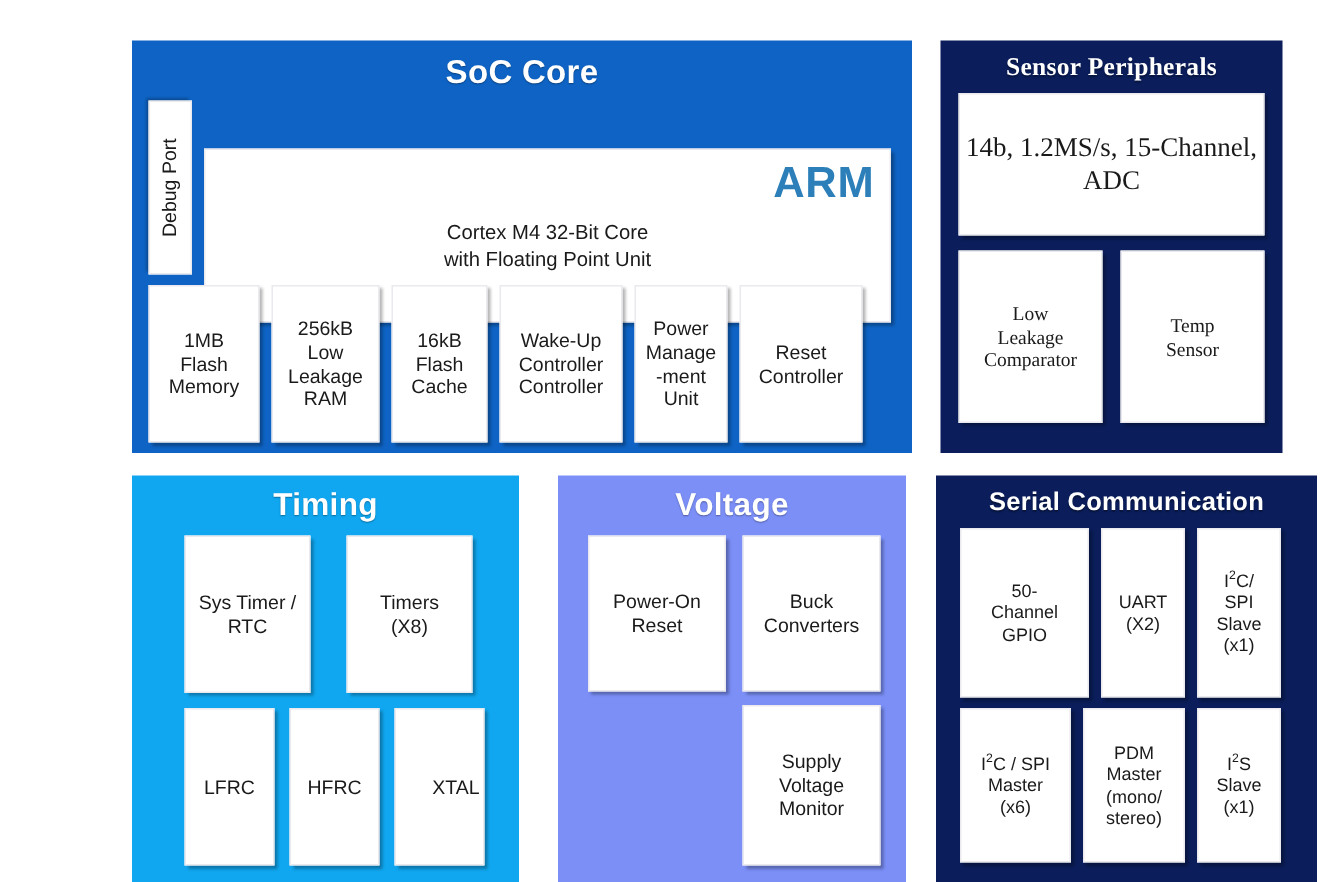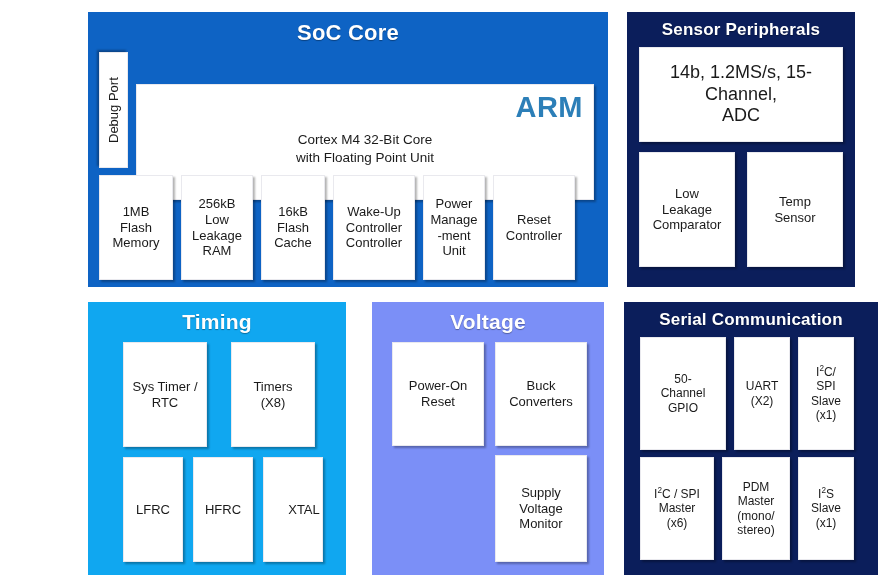--- a/index.html
+++ b/index.html
@@ -4,35 +4,35 @@
 <title>SoC Block Diagram</title>
 <style>
   html,body{margin:0;padding:0;}
   body{
     width:883px;height:588px;
     background:#ffffff;
     font-family:"Liberation Sans", sans-serif;
     overflow:hidden;
     position:relative;
   }
-  .canvas{position:absolute;left:0;top:0;width:883px;height:436px;}
+  .canvas{position:absolute;left:0;top:15px;width:883px;height:436px;}
 
   
   .panel{position:absolute;box-sizing:border-box;}
   .panel-title{
     width:100%;text-align:center;color:#ffffff;
     font-weight:bold;letter-spacing:0.2px;
     text-shadow:0 1px 1px rgba(0,0,0,0.35);
     line-height:1;
   }
 
   #soc-core{left:88px;top:12px;width:520px;height:275px;background:#0e63c4;}
   #soc-core .panel-title{font-size:22px;padding-top:10px;}
 
-  #sensor-peripherals{left:627px;top:12px;width:228px;height:275px;background:#0b1e5b;}
+  #sensor-peripherals{left:627px;top:12px;width:228px;height:275px;background:#0b1e5b;font-family:Liberation Serif, serif;}
   #sensor-peripherals .panel-title{font-size:17px;padding-top:9px;}
 
   #timing{left:88px;top:302px;width:258px;height:273px;background:#10a7f0;}
   #timing .panel-title{font-size:21px;padding-top:9px;}
 
   #voltage{left:372px;top:302px;width:232px;height:273px;background:#7b8ff7;}
   #voltage .panel-title{font-size:21px;padding-top:9px;}
 
   #serial-comm{left:624px;top:302px;width:254px;height:273px;background:#0b1e5b;}
   #serial-comm .panel-title{font-size:17px;padding-top:9px;}

